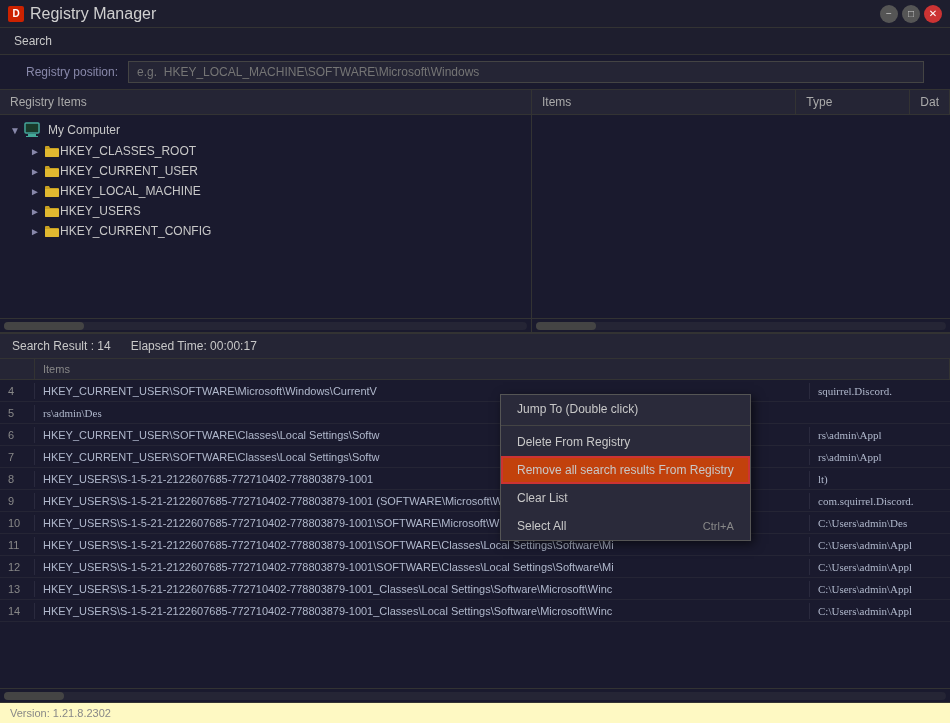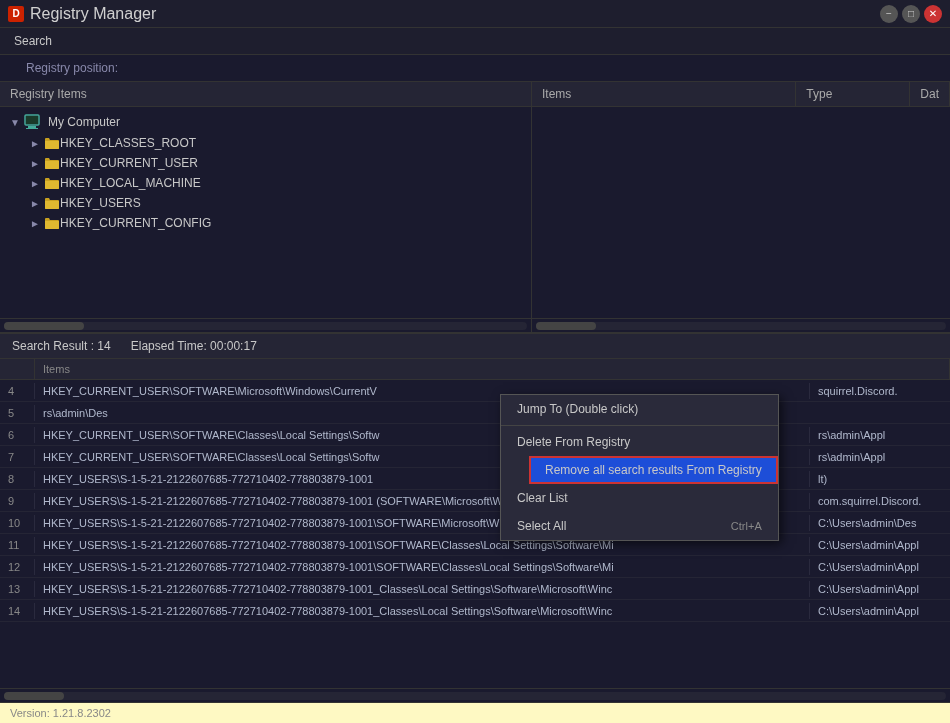--- a/index.html
+++ b/index.html
@@ -237,21 +237,21 @@
       overflow-y: auto;
     }
     .result-row {
       display: flex;
       align-items: center;
       border-bottom: 1px solid #252535;
       min-height: 22px;
     }
     .rnum { width: 35px; padding: 2px 8px; color: #888; font-size: 11px; border-right: 1px solid #2a2a3e; flex-shrink: 0; }
     .rpath { flex: 1; padding: 2px 8px; font-size: 11px; color: #b0b8cc; white-space: nowrap; overflow: hidden; text-overflow: ellipsis; border-right: 1px solid #2a2a3e; }
-    .rvalue { width: 140px; padding: 2px 8px; font-size: 11px; color: #b0b8cc; white-space: nowrap; overflow: hidden; text-overflow: ellipsis; }
+    .rvalue { width: 140px; padding: 2px 8px; font-size: 11px; color: #b0b8cc; white-space: nowrap; overflow: hidden; text-overflow: ellipsis; font-family: Liberation Serif, serif; }
 
     
     .bottom-hscroll {
       height: 14px;
       background: #1a1a2e;
       border-top: 1px solid #333;
       flex-shrink: 0;
       display: flex;
       align-items: center;
       padding: 0 4px;
@@ -297,24 +297,23 @@
     .context-menu-item {
       padding: 7px 16px;
       font-size: 12px;
       color: #c8c8c8;
       cursor: pointer;
       display: flex;
       align-items: center;
       justify-content: space-between;
     }
     .context-menu-item.highlighted {
-      background: #1d4ed8;
+      background: #c2410c;
       border: 2px solid #cc3333;
       padding: 5px 14px;
-      margin-left: 28px;
     }
     .context-menu-separator {
       height: 1px;
       background: #444;
       margin: 2px 0;
     }
     .shortcut-text {
       color: #888;
       font-size: 11px;
     }
@@ -331,20 +330,21 @@
     <button class="title-btn close">✕</button>
   </div>
 </div>
 
 <div class="menu-bar">
   <span class="menu-item">Search</span>
 </div>
 
 <div class="registry-position-bar">
   <span class="registry-position-label">Registry position:</span>
+  <input class="registry-position-input" type="text" placeholder="e.g.  HKEY_LOCAL_MACHINE\SOFTWARE\Microsoft\Windows" style="">
 </div>
 
 <div class="main-area">
 
   <div class="left-panel">
     <div class="panel-header">Registry Items</div>
     <div class="tree-area">
 
       <div class="tree-node root">
         <span class="expand-icon">▼</span>

